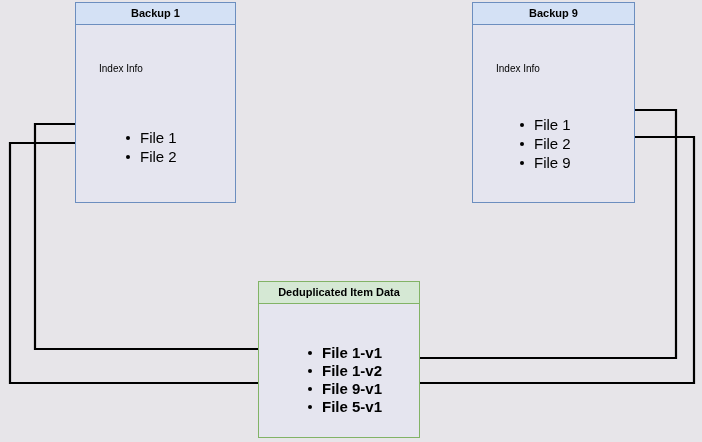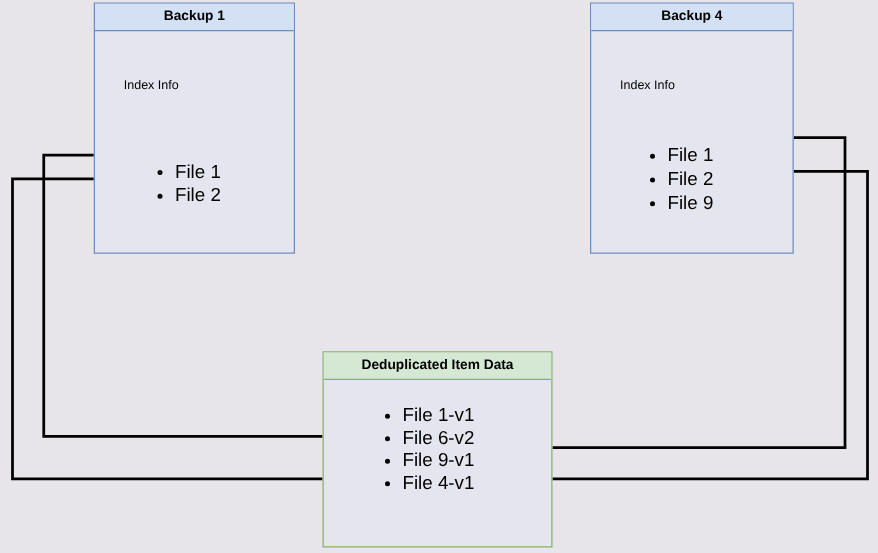--- a/index.html
+++ b/index.html
@@ -123,36 +123,36 @@
     <div class="node-body">
       <div class="index-label" style="left:23px; top:38px;">Index Info</div>
       <ul class="file-list" style="left:47px; top:103px;">
         <li>File 1</li>
         <li>File 2</li>
       </ul>
     </div>
   </div>
 
   <div class="node" style="left:472px; top:2px; width:163px; height:201px;">
-    <div class="node-header">Backup 4</div>
+    <div class="node-header">Backup 9</div>
     <div class="node-body">
       <div class="index-label" style="left:23px; top:38px;">Index Info</div>
       <ul class="file-list" style="left:44px; top:90px;">
         <li>File 1</li>
         <li>File 2</li>
         <li>File 9</li>
       </ul>
     </div>
   </div>
 
-  <div class="node green" style="left:258px; top:281px; width:184px; height:157px;">
+  <div class="node green" style="left:258px; top:281px; width:162px; height:157px;">
     <div class="node-header">Deduplicated Item Data</div>
     <div class="node-body">
-      <ul class="file-list dedup-list" style="left:46px; top:20px;">
+      <ul class="file-list dedup-list" style="left:46px; top:40px;font-weight:bold;">
         <li>File 1-v1</li>
-        <li>File 6-v2</li>
+        <li>File 1-v2</li>
         <li>File 9-v1</li>
-        <li>File 4-v1</li>
+        <li>File 5-v1</li>
       </ul>
     </div>
   </div>
 
 </div>
 
 </body></html>

